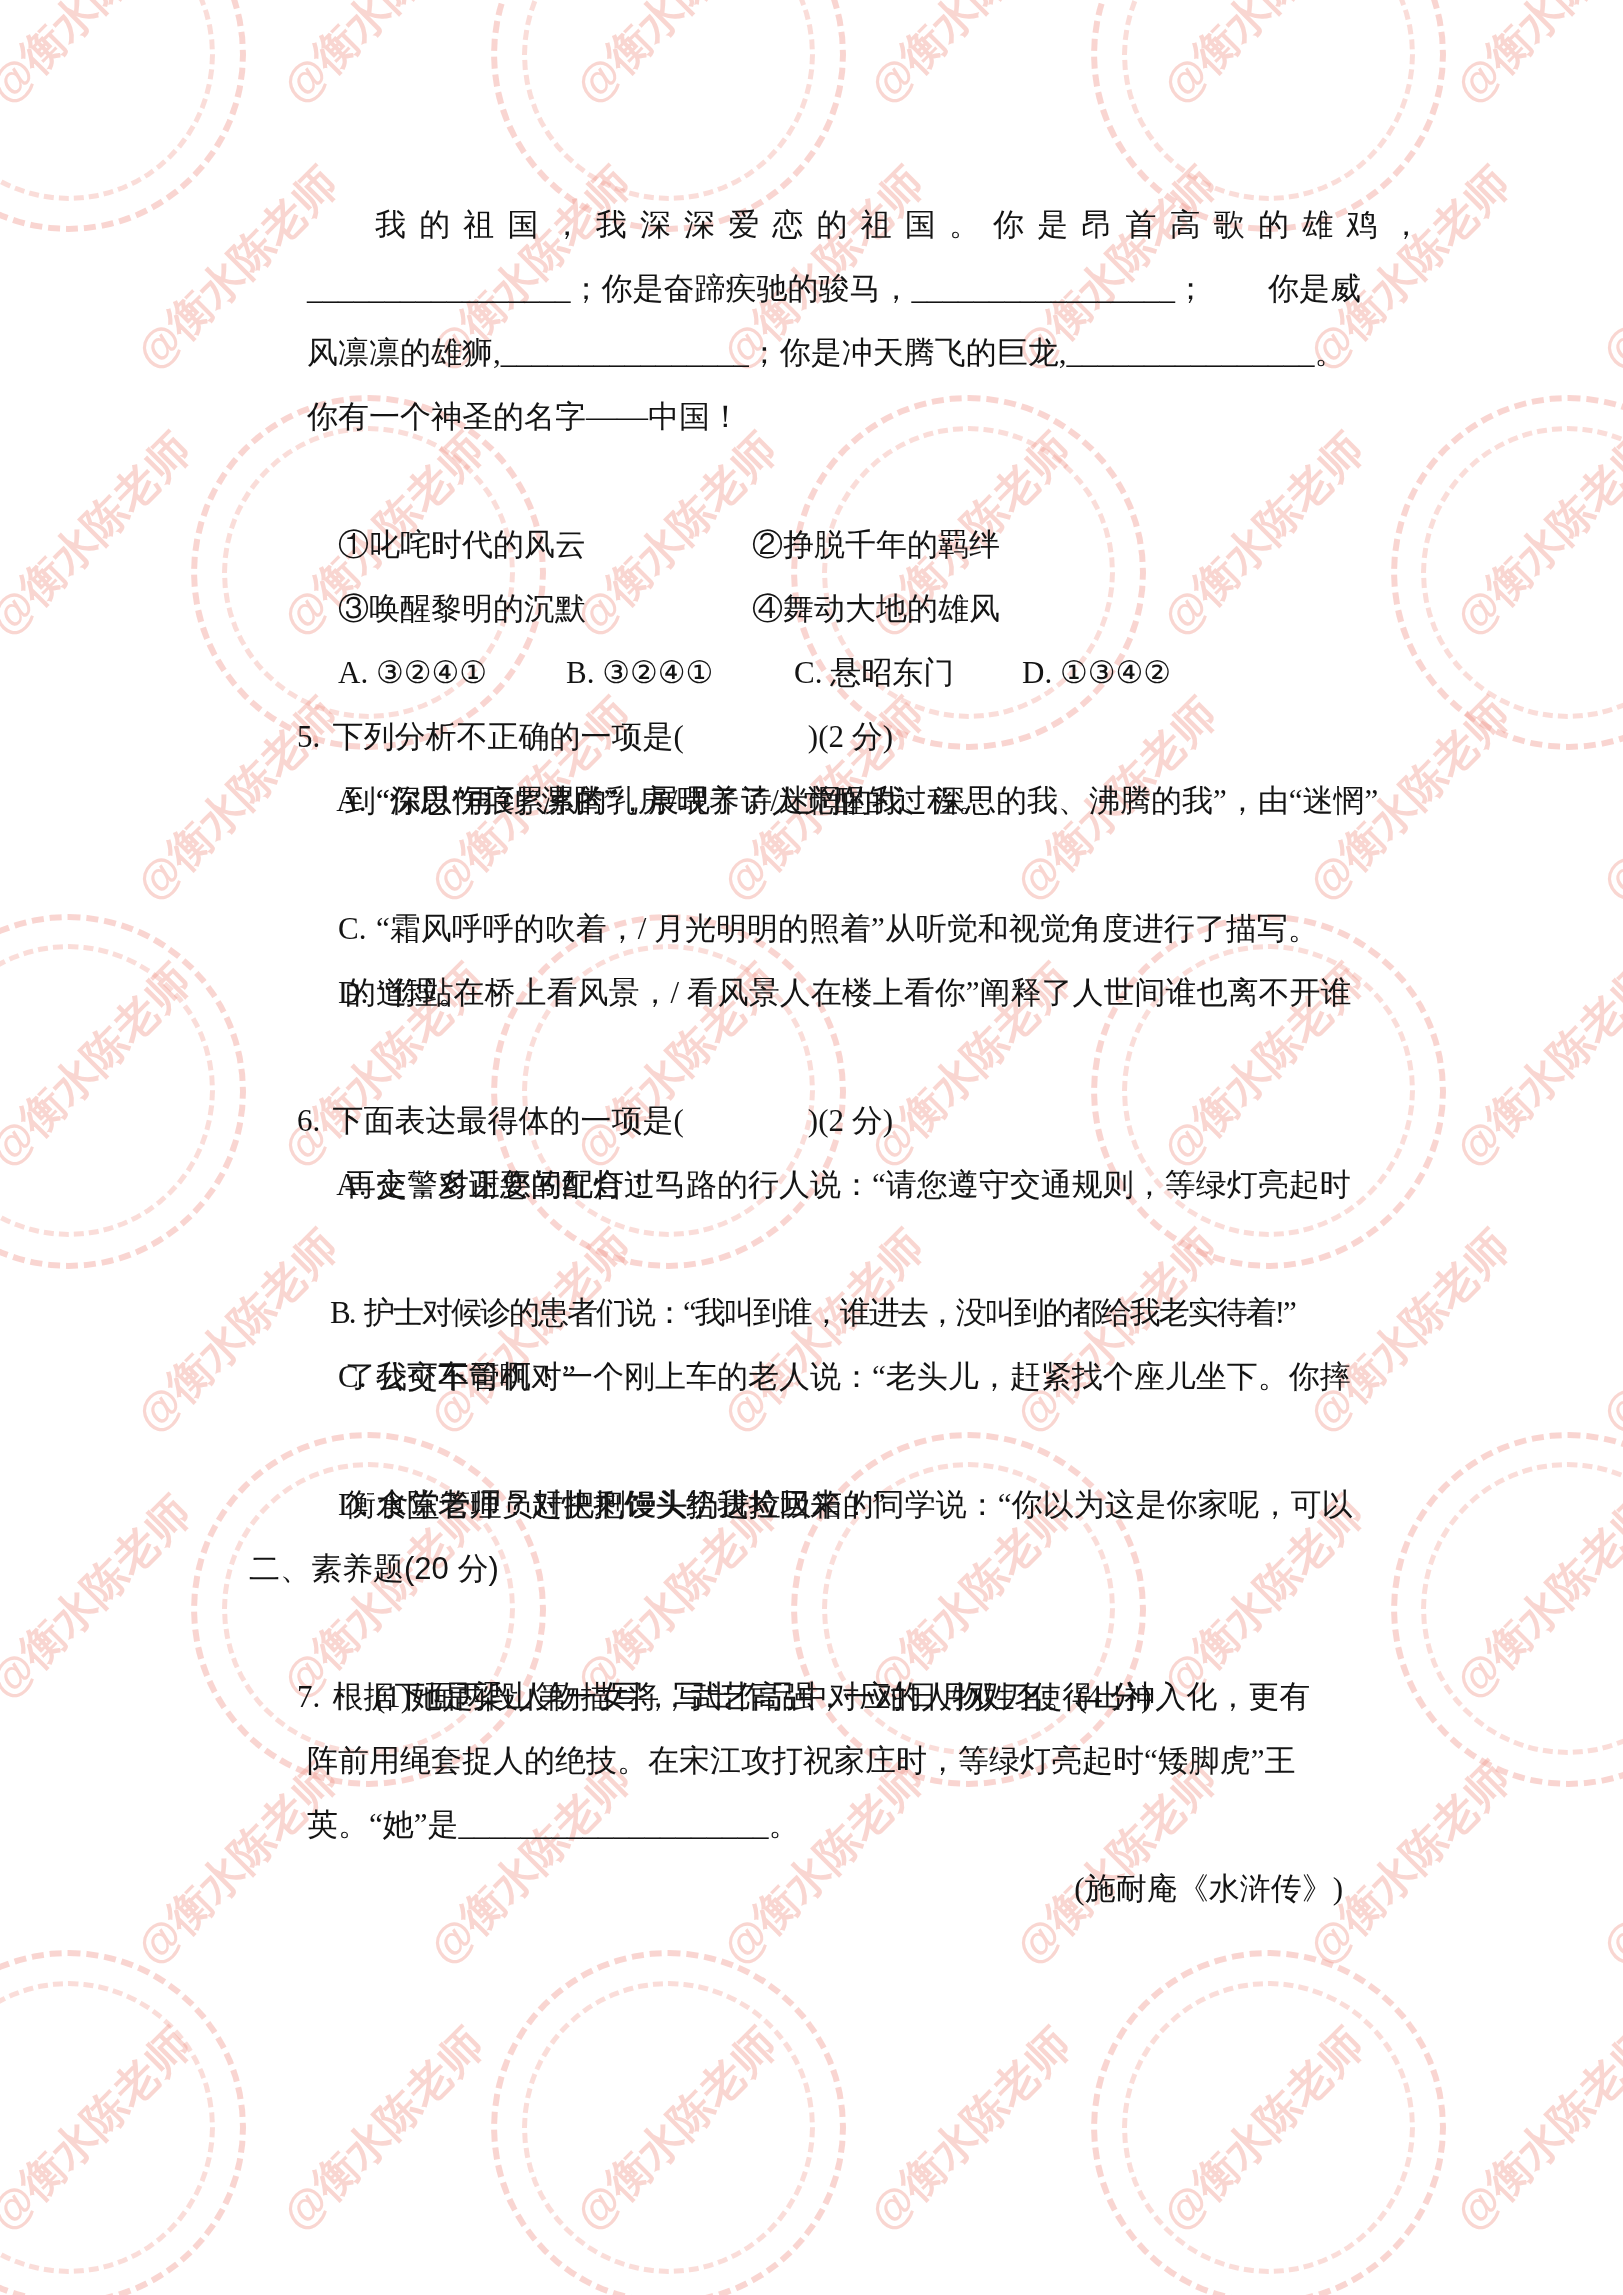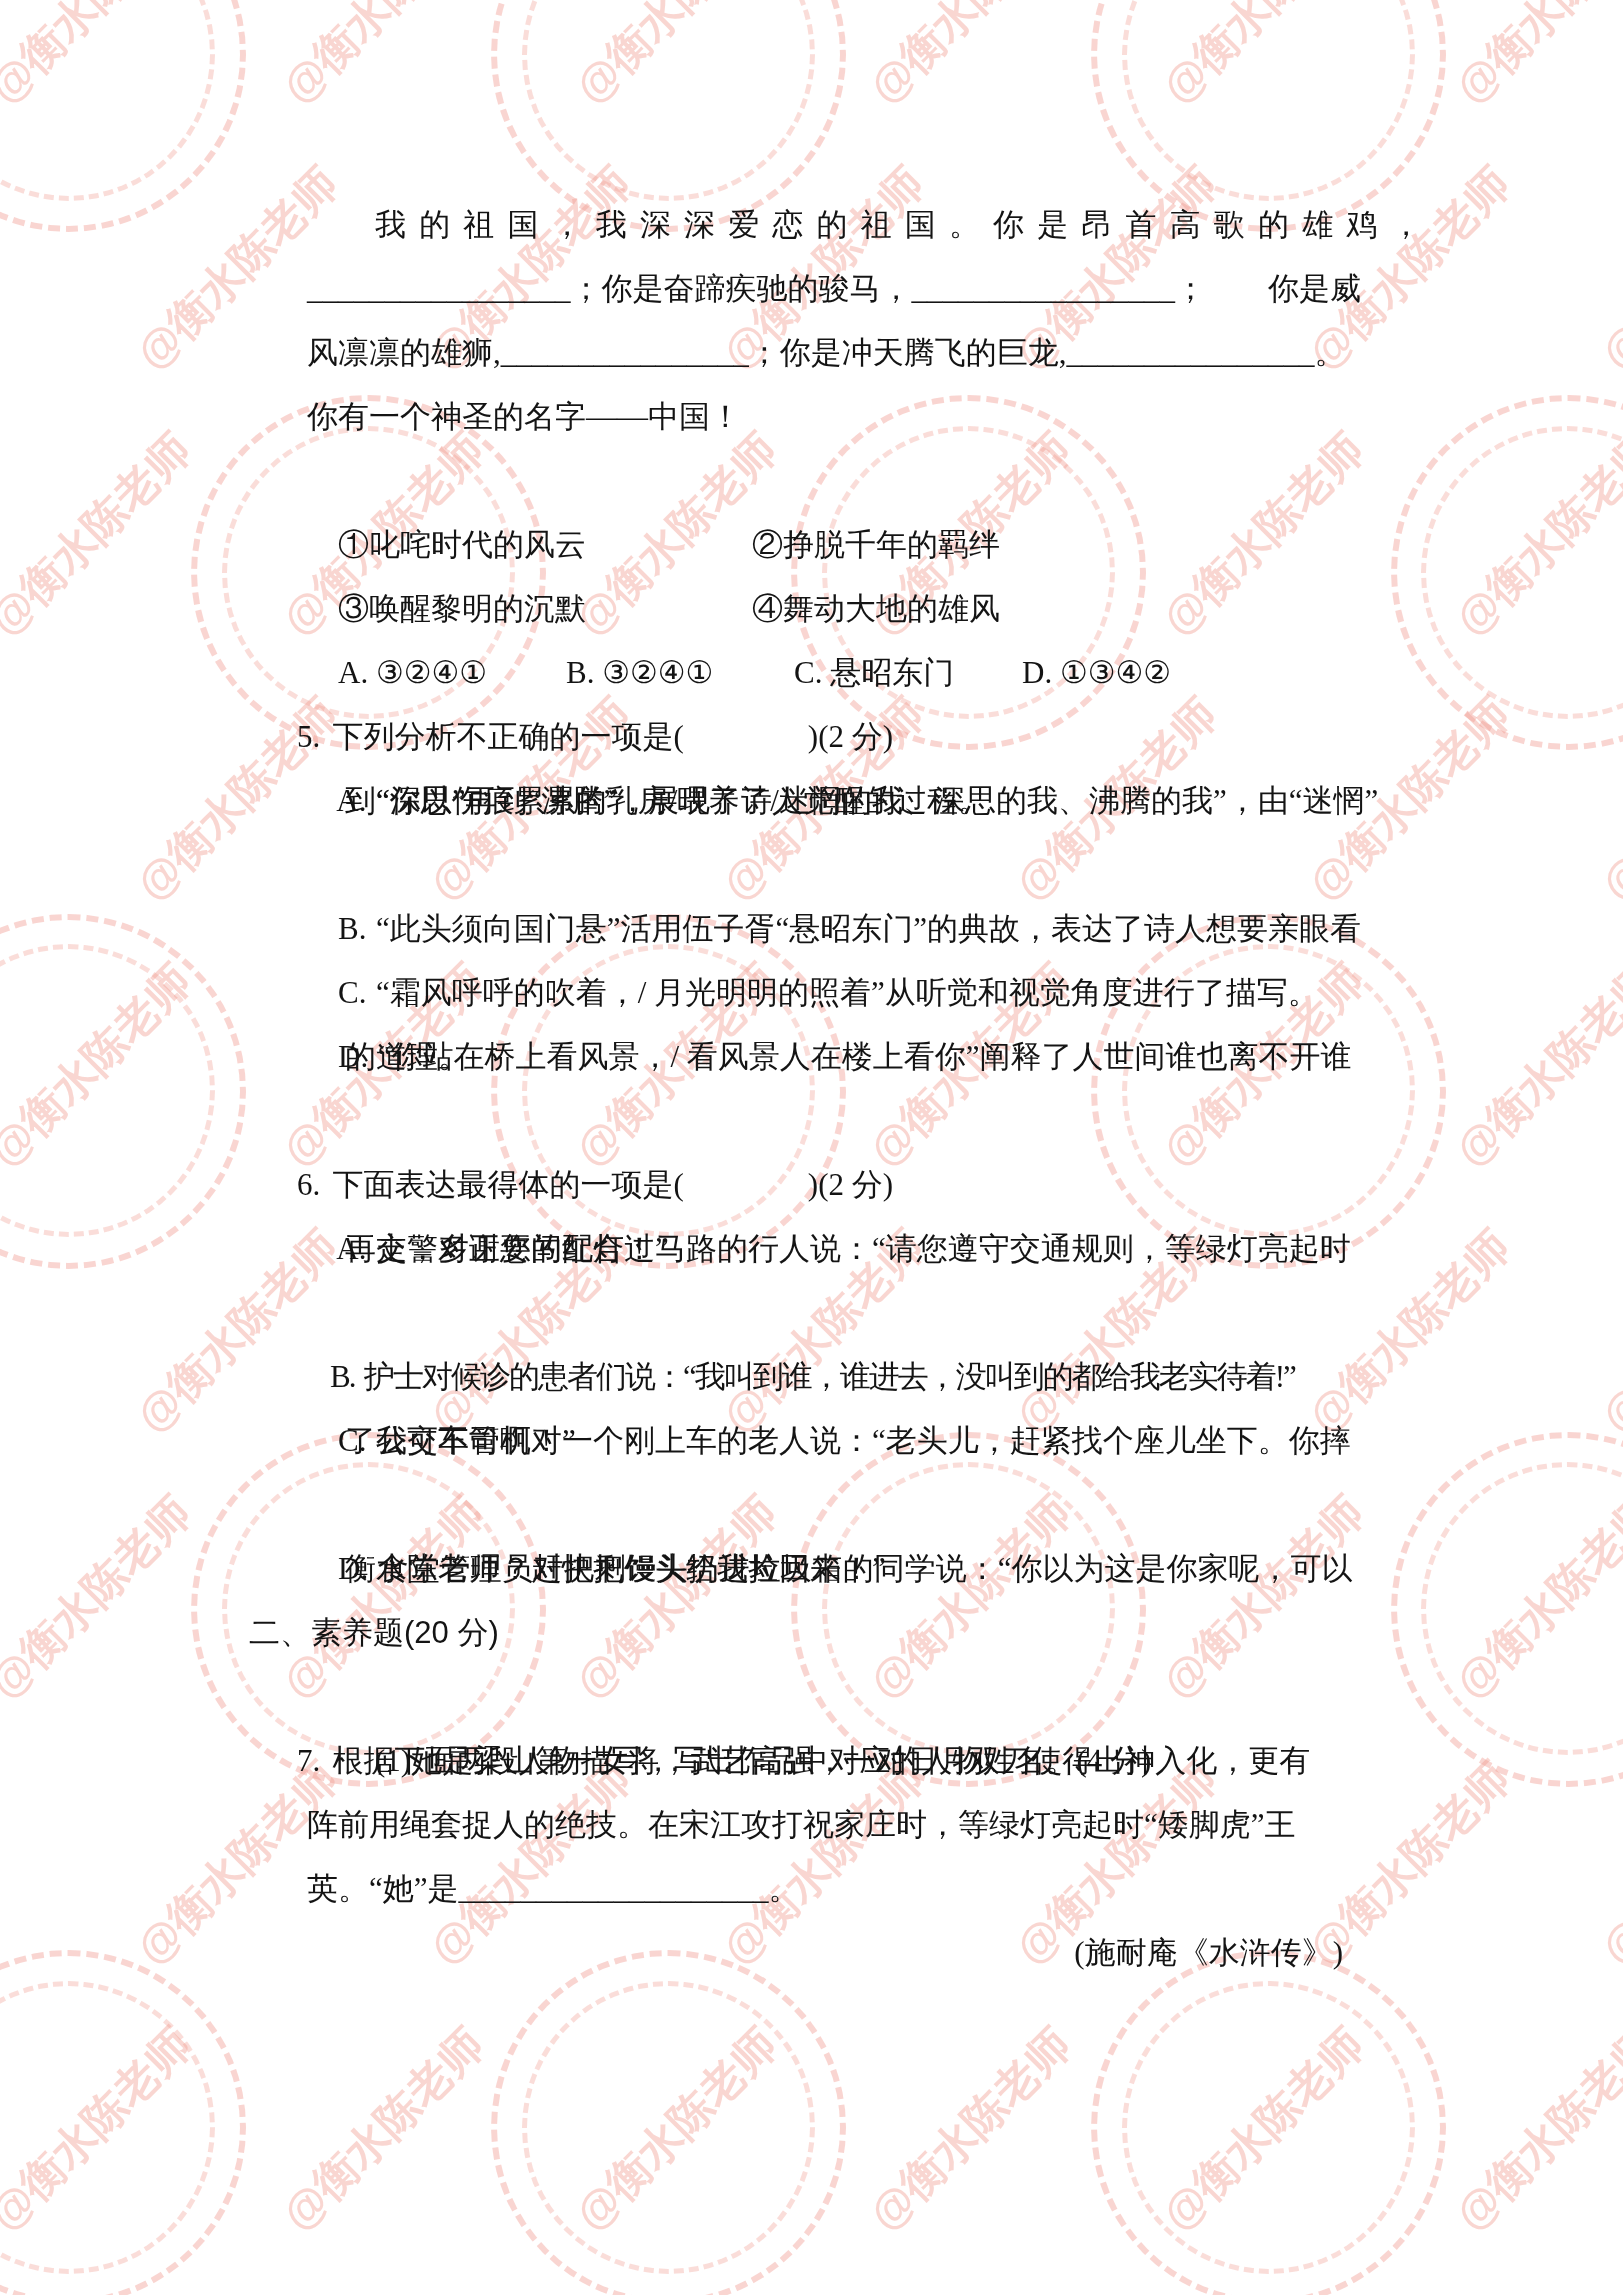--- a/index.html
+++ b/index.html
@@ -165,23 +165,20 @@
   </div>
 
   <div class="line stem">
     <span class="qnum">5.</span><span>下列分析不正确的一项是(　　　　)(2 分)</span>
   </div>
   <div class="line">
     <span class="olabel">A.</span><span>“你以伤痕累累的乳房/喂养了/迷惘的我、深思的我、沸腾的我”，由“迷惘”</span>
   </div>
   <div class="line cont">到“深思”再到“沸腾”，展现了诗人觉醒的过程。</div>
   <div class="line">
-    <span class="olabel">B.</span><span>“此头须向国门悬”活用伍子胥“悬昭东门”的典故，表达了诗人想要亲眼看</span>
-  </div>
-  <div class="line">
     <span class="olabel">C.</span><span>“霜风呼呼的吹着，/ 月光明明的照着”从听觉和视觉角度进行了描写。</span>
   </div>
   <div class="line">
     <span class="olabel">D.</span><span>“你站在桥上看风景，/ 看风景人在楼上看你”阐释了人世间谁也离不开谁</span>
   </div>
   <div class="line cont">的道理。</div>
 
   <div class="line stem">
     <span class="qnum">6.</span><span>下面表达最得体的一项是(　　　　)(2 分)</span>
   </div>

